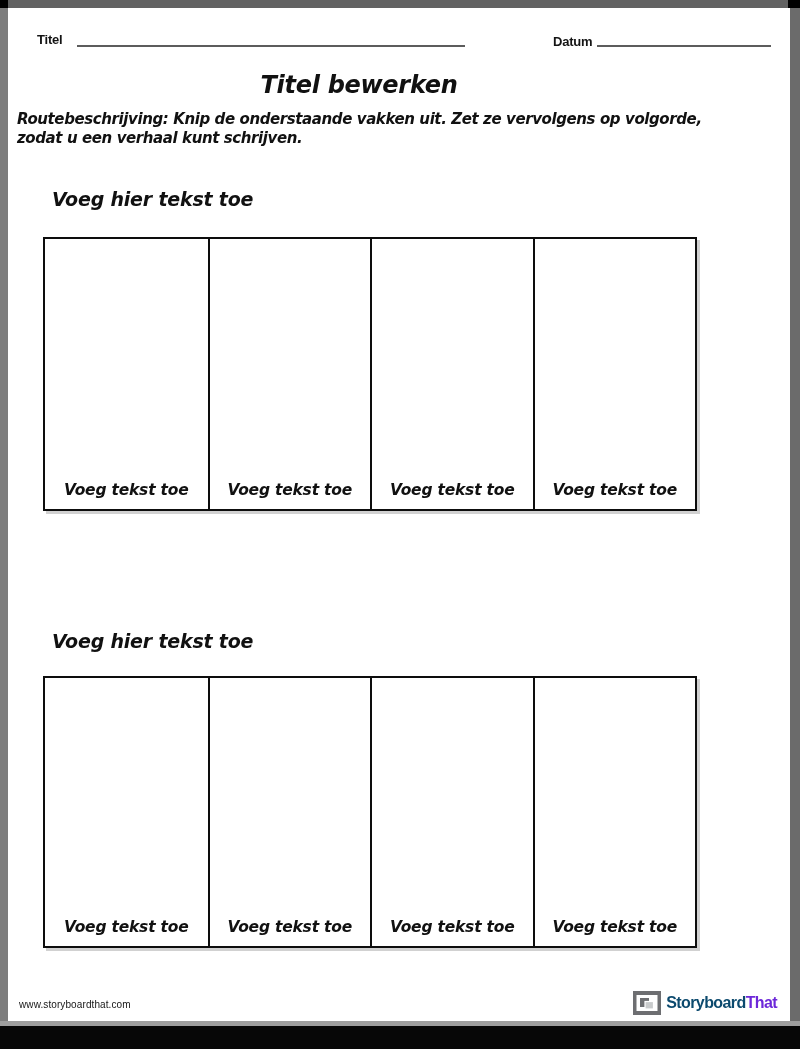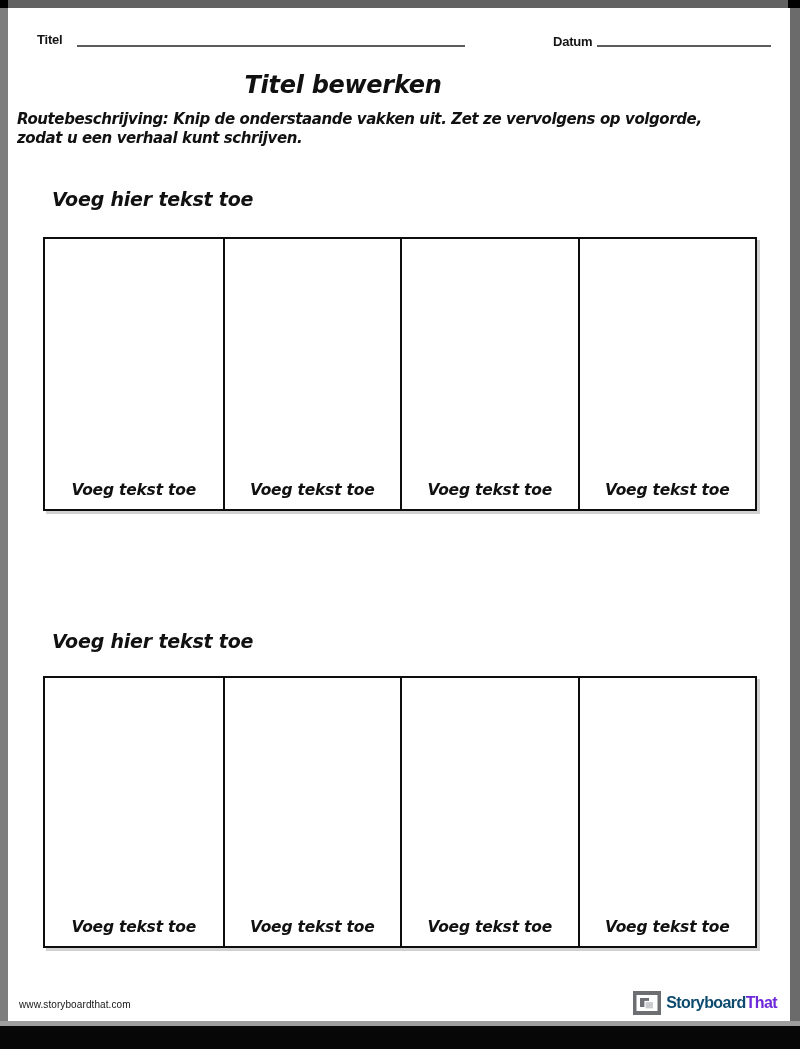--- a/index.html
+++ b/index.html
@@ -19,29 +19,29 @@
   
   .field-label{position:absolute;font-weight:bold;font-size:13px;color:#141414;letter-spacing:-0.2px;}
   .name-label{left:37px;top:32px;}
   .date-label{left:553px;top:34px;}
   .write-line{position:absolute;height:0;border-top:2px solid #5c5c5c;}
   .name-line{left:77px;top:45px;width:388px;}
   .date-line{left:597px;top:45px;width:174px;}
 
   
   .comic{font-family:"DejaVu Sans",sans-serif;font-style:italic;font-weight:bold;color:#111;}
-  .title{position:absolute;left:8px;top:71px;width:670px;text-align:center;font-size:24px;letter-spacing:-0.3px;}
+  .title{position:absolute;left:24px;top:71px;width:670px;text-align:center;font-size:24px;letter-spacing:-0.3px;}
   .instructions{position:absolute;left:17px;top:110px;width:730px;font-size:15px;line-height:19px;letter-spacing:-0.4px;}
   .section-label{position:absolute;left:52px;font-size:19px;letter-spacing:-0.2px;}
   .section-label.s1{top:188px;}
   .section-label.s2{top:630px;}
 
   
   .cut-table{
-    position:absolute;left:43px;width:714px;
+    position:absolute;left:43px;width:654px;
     display:grid;grid-template-columns:repeat(4,1fr);
     border:2px solid #0d0d0d;background:#fff;
     box-shadow:3px 3px 0 rgba(0,0,0,0.18);
     box-sizing:border-box;
   }
   .cut-table.t1{top:237px;height:274px;}
   .cut-table.t2{top:676px;height:272px;}
   .cut-cell{
     display:flex;align-items:flex-end;justify-content:center;
     padding-bottom:10px;box-sizing:border-box;

